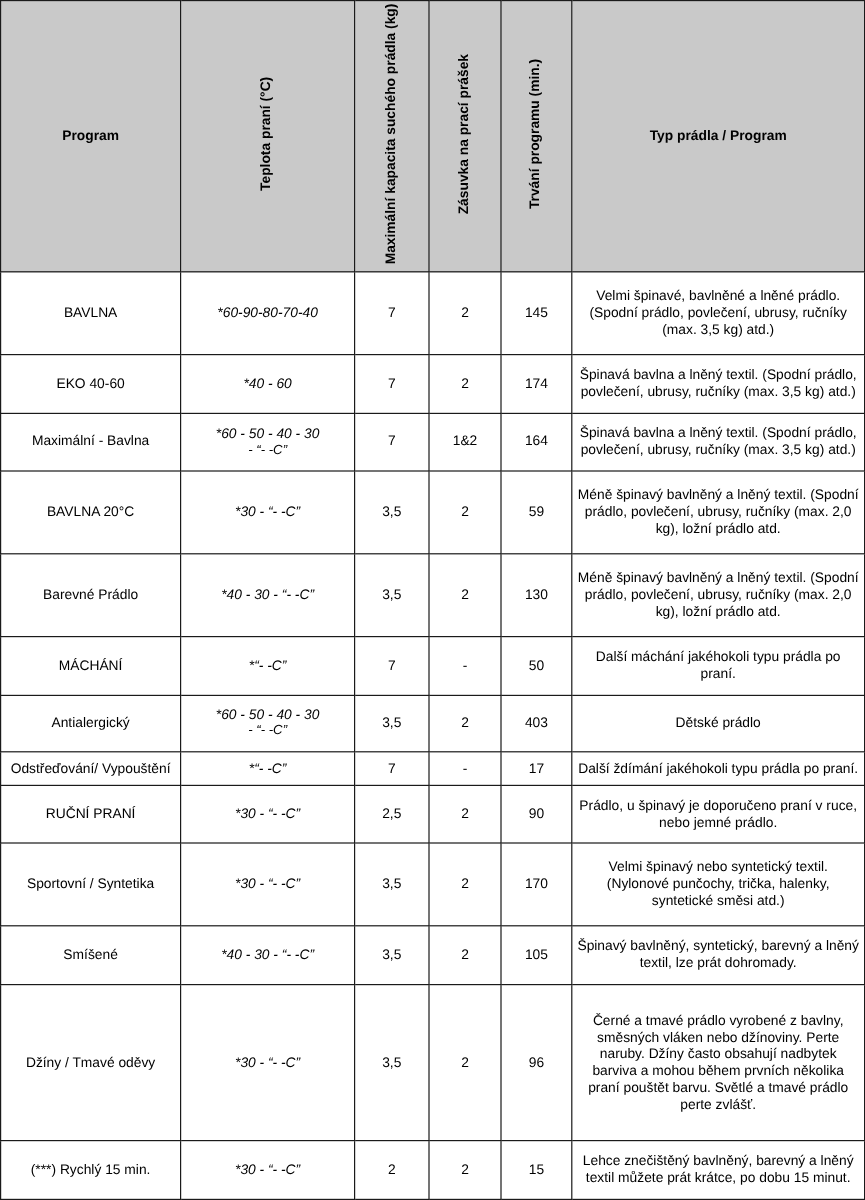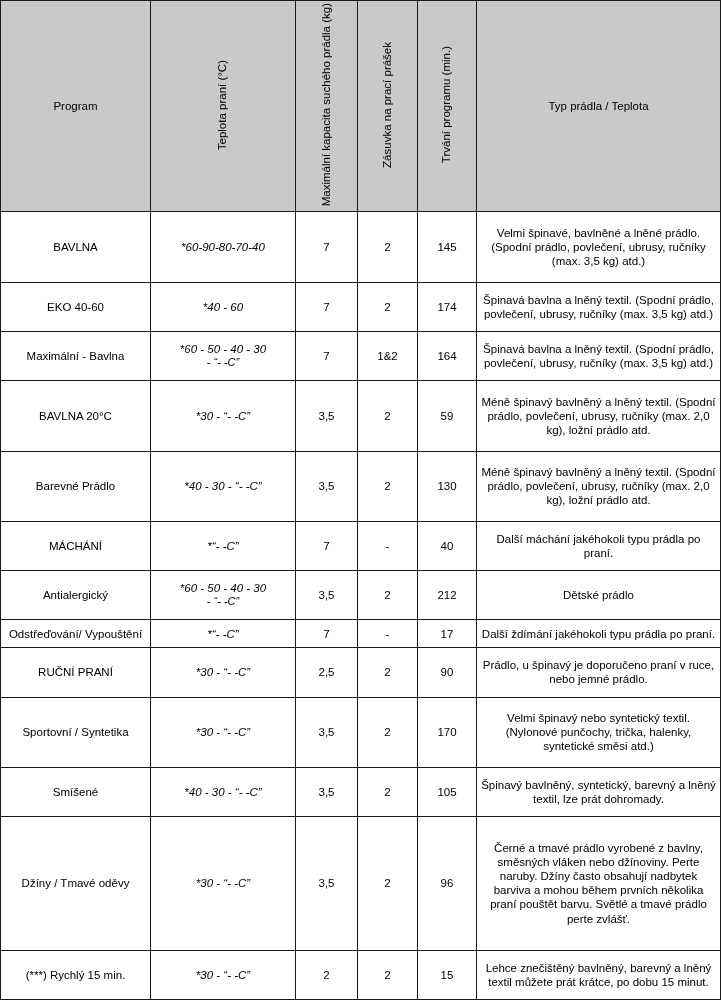--- a/index.html
+++ b/index.html
@@ -23,21 +23,21 @@
   #wash-table td, #wash-table th {
     border: 1px solid #1a1a1a;
     padding: 2px 4px;
     vertical-align: middle;
     text-align: center;
     font-size: 11.5px;
     line-height: 1.22;
   }
   thead th {
     background: #c9c9c9;
-    font-weight: normal;
+    font-weight: bold;
     padding: 4px 3px;
   }
   .vert-head {
     white-space: nowrap;
   }
   .vert-inner {
     writing-mode: vertical-rl;
     transform: rotate(180deg);
     display: inline-block;
     text-align: center;
@@ -95,21 +95,21 @@
       <th class="vert-head">
         <span class="vert-inner">Maximální kapacita suchého prádla (kg)</span>
       </th>
       <th class="vert-head">
         <span class="vert-inner">Zásuvka na prací prášek</span>
       </th>
       <th class="vert-head">
         <span class="vert-inner">Trvání programu (min.)</span>
       </th>
       <th>
-        <span>Typ prádla / Teplota</span>
+        <span>Typ prádla / Program</span>
       </th>
     </tr>
   </thead>
   <tbody>
 
     <tr>
       <td class="program">BAVLNA</td>
       <td class="temp">
         <span>*60-90-80-70-40</span>
       </td>
@@ -165,33 +165,33 @@
     </tr>
 
 
     <tr>
       <td class="program">MÁCHÁNÍ</td>
       <td class="temp">
         <span>*“- -C”</span>
       </td>
       <td>7</td>
       <td>-</td>
-      <td>40</td>
+      <td>50</td>
       <td class="desc">Další máchání jakéhokoli typu prádla po praní.</td>
     </tr>
 
     <tr>
       <td class="program">Antialergický</td>
       <td class="temp">
         <span>*60 - 50 - 40 - 30</span>
         <span class="sub">- “- -C”</span>
       </td>
       <td>3,5</td>
       <td>2</td>
-      <td>212</td>
+      <td>403</td>
       <td class="desc">Dětské prádlo</td>
     </tr>
 
     <tr>
       <td class="program">Odstřeďování/ Vypouštění</td>
       <td class="temp">
         <span>*“- -C”</span>
       </td>
       <td>7</td>
       <td>-</td>

